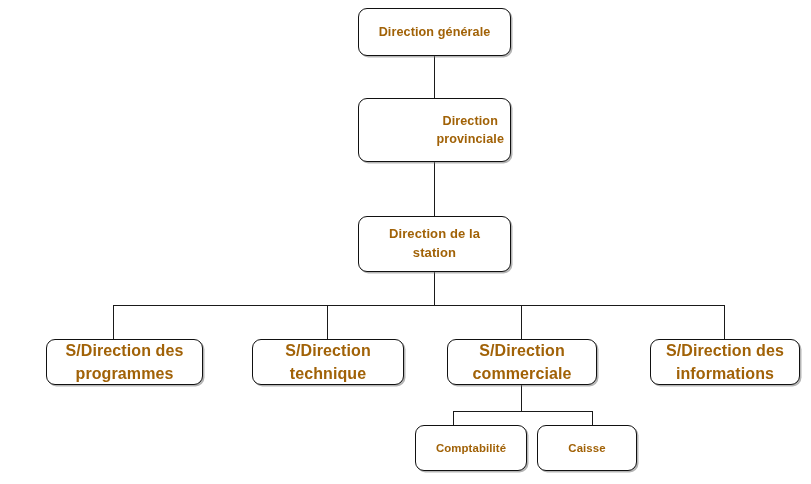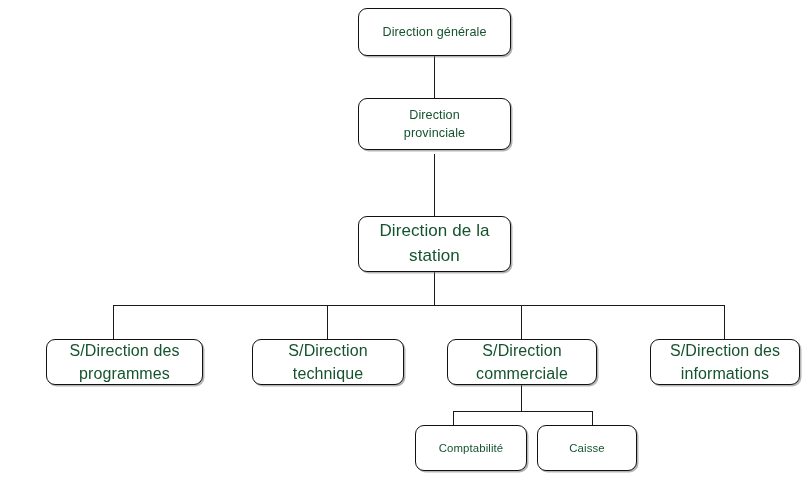--- a/index.html
+++ b/index.html
@@ -34,32 +34,32 @@
     background: #ffffff;
     display: flex;
     align-items: center;
     justify-content: center;
     text-align: center;
     z-index: 2;
     box-shadow: 1.5px 1.5px 0 rgba(120,120,120,0.55);
   }
   .node .lbl {
     display: block;
-    font-weight: normal;
-    color: #14532d;
+    font-weight: bold;
+    color: #a16207;
     line-height: 1.45;
     letter-spacing: 0.1px;
     padding: 0 6px;
     white-space: pre-line;
   }
 
   
   .t-lvl1 .lbl { font-size: 12.6px; }
   .t-lvl2 .lbl { font-size: 12.6px; }
-  .t-lvl3 .lbl { font-size: 17px; }
+  .t-lvl3 .lbl { font-size: 13px; }
   .t-lvl4 .lbl { font-size: 16px; }
   .t-lvl5 .lbl { font-size: 11.4px; }
 </style>
 </head>
 <body>
 
 <div id="canvas">
 
   <div class="conn v" style="left:434px; top:56px; height:42px;"></div>
 
@@ -78,21 +78,21 @@
 
   <div class="conn h" style="left:453px; top:411px; width:139px;"></div>
 
   <div class="conn v" style="left:453px; top:411px; height:14px;"></div>
   <div class="conn v" style="left:592px; top:411px; height:14px;"></div>
 
   <div class="node t-lvl1" style="left:358px; top:8px; width:153px; height:48px;">
     <span class="lbl">Direction générale</span>
   </div>
 
-  <div class="node t-lvl2" style="left:358px; top:98px; width:153px; height:52px;">
+  <div class="node t-lvl2" style="left:358px; top:98px; width:153px; height:64px;justify-content:flex-end;">
     <span class="lbl">Direction
 provinciale</span>
   </div>
 
   <div class="node t-lvl3" style="left:358px; top:216px; width:153px; height:56px;">
     <span class="lbl">Direction de la
 station</span>
   </div>
 
   <div class="node t-lvl4" style="left:46px; top:339px; width:157px; height:46px;">

